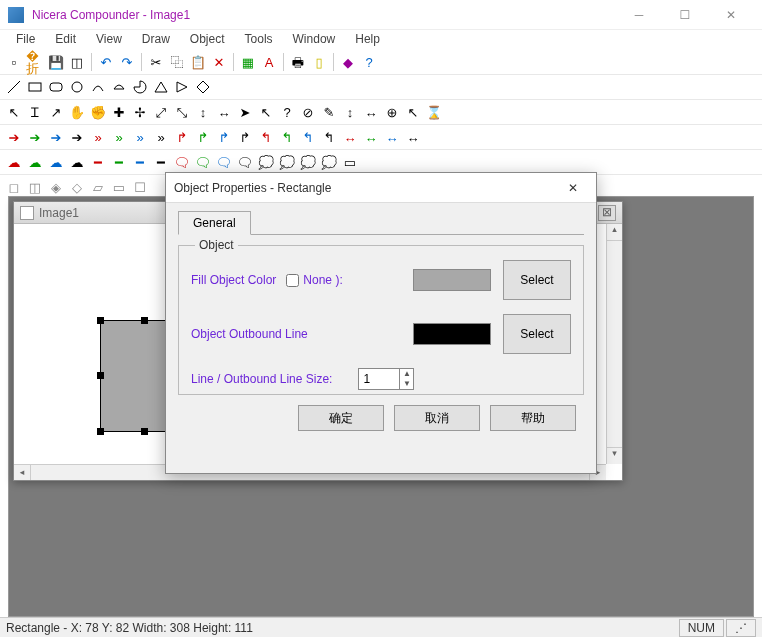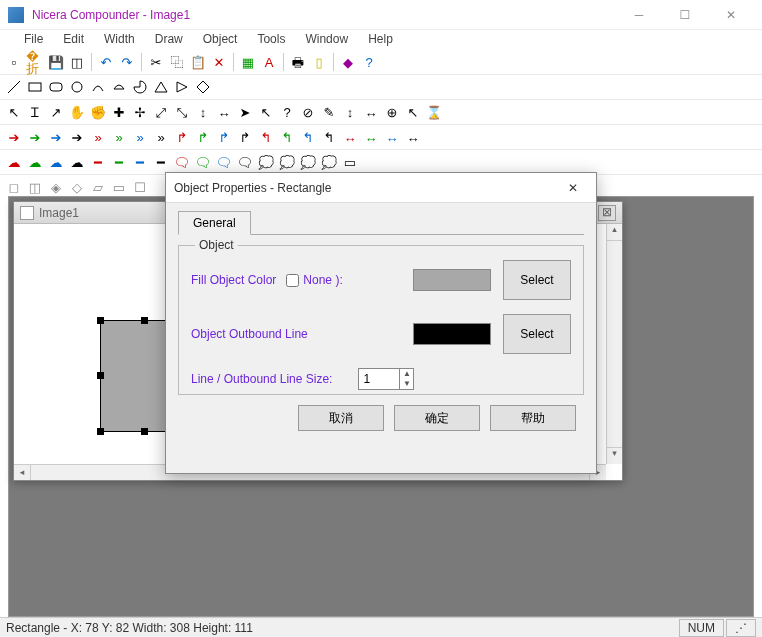--- a/index.html
+++ b/index.html
@@ -6,21 +6,21 @@
 body { background: #fff; width: 762px; height: 637px; overflow: hidden; position: relative; }
 
 
 .titlebar { height: 30px; background: #fff; display: flex; align-items: center; padding: 0 8px; border-bottom: 1px solid #eee; }
 .titlebar .app-icon { width: 16px; height: 16px; background: linear-gradient(135deg,#4a90d0,#2a70b0); margin-right: 8px; }
 .titlebar .title { color: #a21caf; flex: 1; }
 .titlebar .win-controls { display: flex; gap: 0; }
 .titlebar .win-btn { width: 46px; height: 30px; display: flex; align-items: center; justify-content: center; color: #888; cursor: default; }
 
 
-.menubar { height: 20px; display: flex; padding: 0 14px; }
+.menubar { height: 20px; display: flex; padding: 0 6px; }
 .menu-item { padding: 2px 10px; color: #444; cursor: default; }
 
 
 .toolbar-row { display: flex; align-items: center; padding: 2px 4px; border-bottom: 1px solid #e8e8e8; gap: 1px; flex-wrap: nowrap; }
 .tool-btn { width: 20px; height: 20px; display: flex; align-items: center; justify-content: center; cursor: default; border: 1px solid transparent; }
 .sep { width: 1px; height: 18px; background: #ccc; margin: 0 3px; }
 
 
 .canvas-area { position: absolute; top: 196px; left: 8px; right: 8px; bottom: 20px; background: #7a7a7a; border: 1px solid #999; }
 .child-window { position: absolute; top: 4px; left: 4px; width: 610px; height: 280px; background: #fff; border: 1px solid #888; box-shadow: 0 2px 8px rgba(0,0,0,0.3); }
@@ -86,21 +86,21 @@
   <div class="win-controls">
     <div class="win-btn">─</div>
     <div class="win-btn">☐</div>
     <div class="win-btn">✕</div>
   </div>
 </div>
 
 <div class="menubar">
   <div class="menu-item">File</div>
   <div class="menu-item">Edit</div>
-  <div class="menu-item">Width</div>
+  <div class="menu-item">View</div>
   <div class="menu-item">Draw</div>
   <div class="menu-item">Object</div>
   <div class="menu-item">Tools</div>
   <div class="menu-item">Window</div>
   <div class="menu-item">Help</div>
 </div>
 
 <div class="toolbar-row">
   <div class="tool-btn">
       <span class="i">▫</span>
@@ -479,22 +479,22 @@
           <input value="1" style="">
           <div class="arrows">
               <span>▲</span>
               <span>▼</span>
             </div>
         </div>
       </div>
     </div>
 
     <div class="dlg-buttons">
+      <button class="dlg-btn">确定</button>
       <button class="dlg-btn">取消</button>
-      <button class="dlg-btn">确定</button>
       <button class="dlg-btn">帮助</button>
     </div>
   </div>
 </div>
 
 <div class="statusbar">
   <div class="left">Rectangle - X: 78  Y: 82  Width: 308  Height: 111</div>
   <div class="cell">NUM</div>
   <div class="cell">⋰</div>
 </div>

